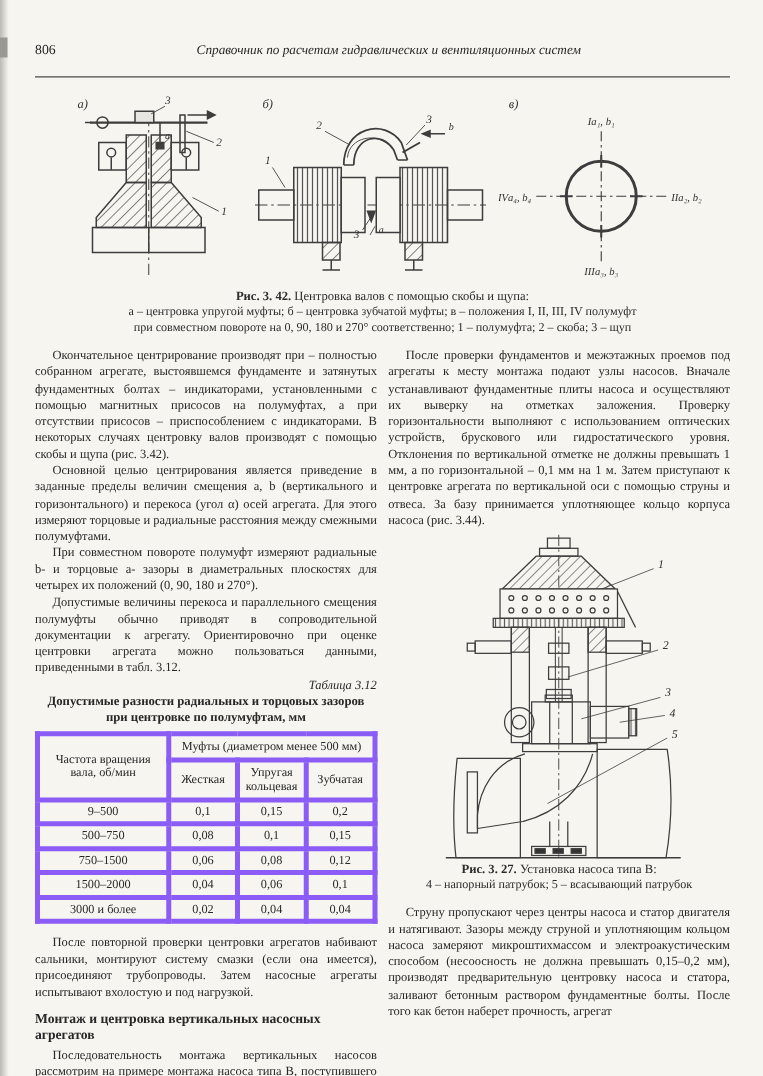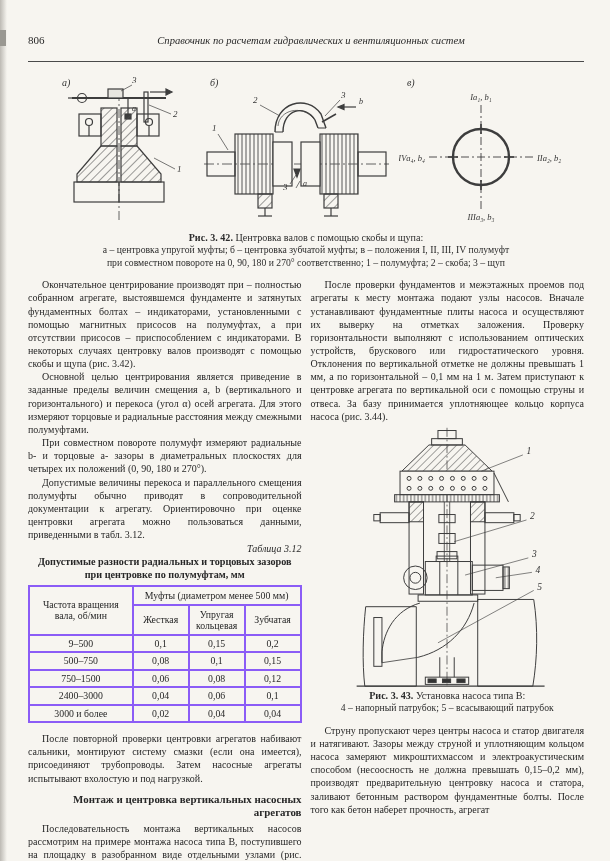--- a/index.html
+++ b/index.html
@@ -25,27 +25,27 @@
   .caption{text-align:center;font-size:9.7px;line-height:12.4px;margin-top:2px;color:#2c2c2c;}
   .caption .cap1{font-size:10.1px;}
   .capbold{font-weight:bold;}
   
   .columns{display:flex;gap:9px;margin-top:9px;}
   .col{width:274px;}
   .col p{margin:0;font-size:10px;line-height:13.15px;text-align:justify;text-indent:14px;}
   .table-label{font-size:10px;font-style:italic;text-align:right;margin-top:2px;}
   .table-title{font-size:10.2px;line-height:12.6px;font-weight:bold;text-align:center;margin:2px 0 3px 0;}
   table{border-collapse:collapse;width:100%;table-layout:fixed;}
-  td{border:2px solid #8b5cf6;font-size:9.8px;line-height:11px;text-align:center;
+  td{border:4px solid #8b5cf6;font-size:9.8px;line-height:11px;text-align:center;
      vertical-align:middle;padding:1px 2px;}
   td.colfreq{width:36%;}
   tr.grp td{height:15px;}
   tr.sub td{height:26px;text-align:center;}
   tr.datarow td{height:13.5px;}
-  .sec-head{font-size:10.9px;font-weight:bold;line-height:13.5px;margin:8px 0 2px 0;text-align:right;}
+  .sec-head{font-size:10.9px;font-weight:bold;line-height:13.5px;margin:8px 0 2px 0;}
   .after-table{margin-top:9px !important;}
   .fig343-wrap{text-align:center;margin-top:3px;}
 </style>
 </head>
 <body>
 
 <div class="scan-edge"></div>
 <div class="scan-mark"></div>
 
 <div class="sheet">
@@ -214,21 +214,21 @@
           <td>0,1</td>
           <td>0,15</td>
         </tr>
         <tr class="datarow">
           <td>750–1500</td>
           <td>0,06</td>
           <td>0,08</td>
           <td>0,12</td>
         </tr>
         <tr class="datarow">
-          <td>2400–3000</td>
+          <td>1500–2000</td>
           <td>0,04</td>
           <td>0,06</td>
           <td>0,1</td>
         </tr>
         <tr class="datarow">
           <td>3000 и более</td>
           <td>0,02</td>
           <td>0,04</td>
           <td>0,04</td>
         </tr>
@@ -327,20 +327,20 @@
           </g>
           <text class="svgtext" x="218" y="31" font-size="10.5" font-style="italic">1</text>
           <text class="svgtext" x="222" y="103" font-size="10.5" font-style="italic">2</text>
           <text class="svgtext" x="224" y="145" font-size="10.5" font-style="italic">3</text>
           <text class="svgtext" x="228" y="163" font-size="10.5" font-style="italic">4</text>
           <text class="svgtext" x="230" y="182" font-size="10.5" font-style="italic">5</text>
         </svg>
       </div>
 
       <div class="caption">
-        <div class="cap1"><span class="capbold">Рис. 3. 43.</span><span> Установка насоса типа В:</span></div>
+        <div class="cap1"><span class="capbold">Рис. 3. 27.</span><span> Установка насоса типа В:</span></div>
         <div>4 – напорный патрубок; 5 – всасывающий патрубок</div>
       </div>
 
       <p class="after-table">Струну пропускают через центры насоса и статор двигателя и натягивают. Зазоры между струной и уплотняющим кольцом насоса замеряют микроштихмассом и электроакустическим способом (несоосность не должна превышать 0,15–0,2 мм), производят предварительную центровку насоса и статора, заливают бетонным раствором фундаментные болты. После того как бетон наберет прочность, агрегат</p>
     </div>
   </div>
 </div>
 
 </body></html>

